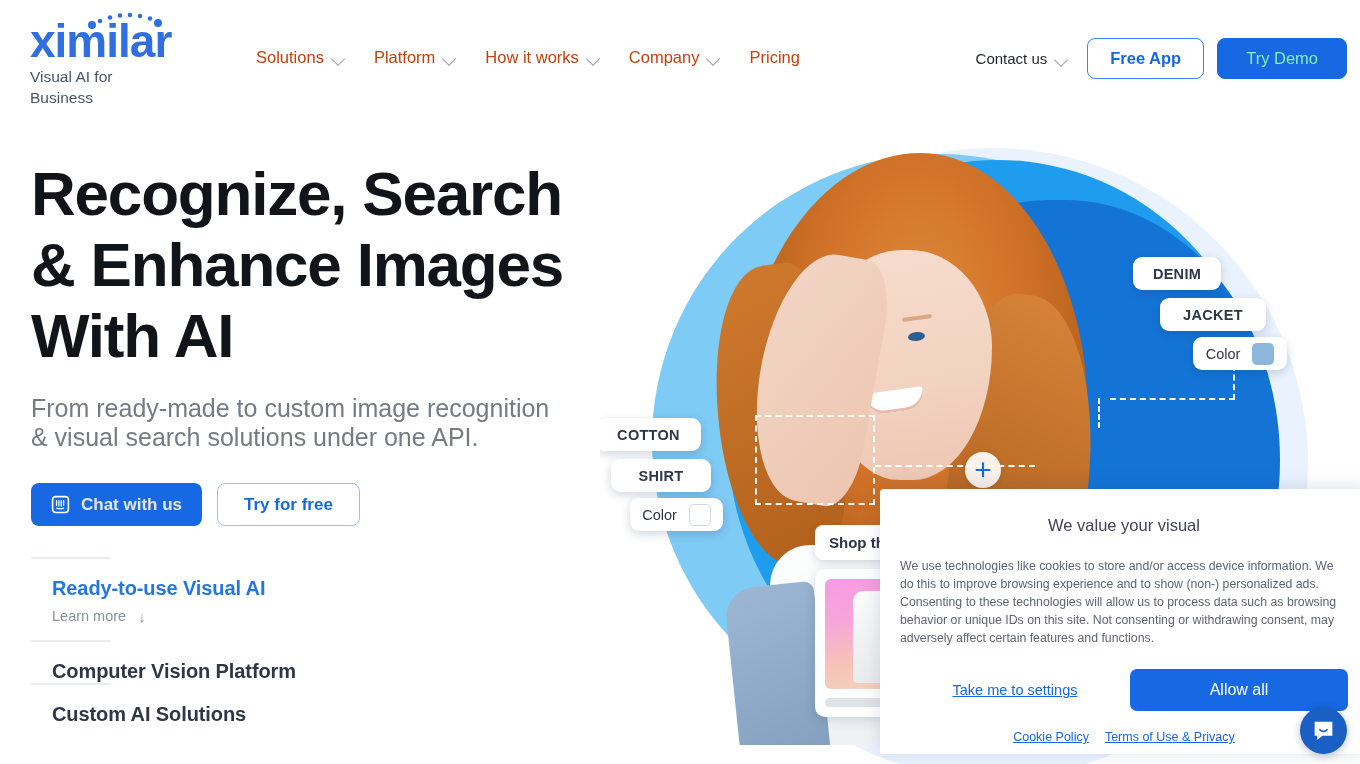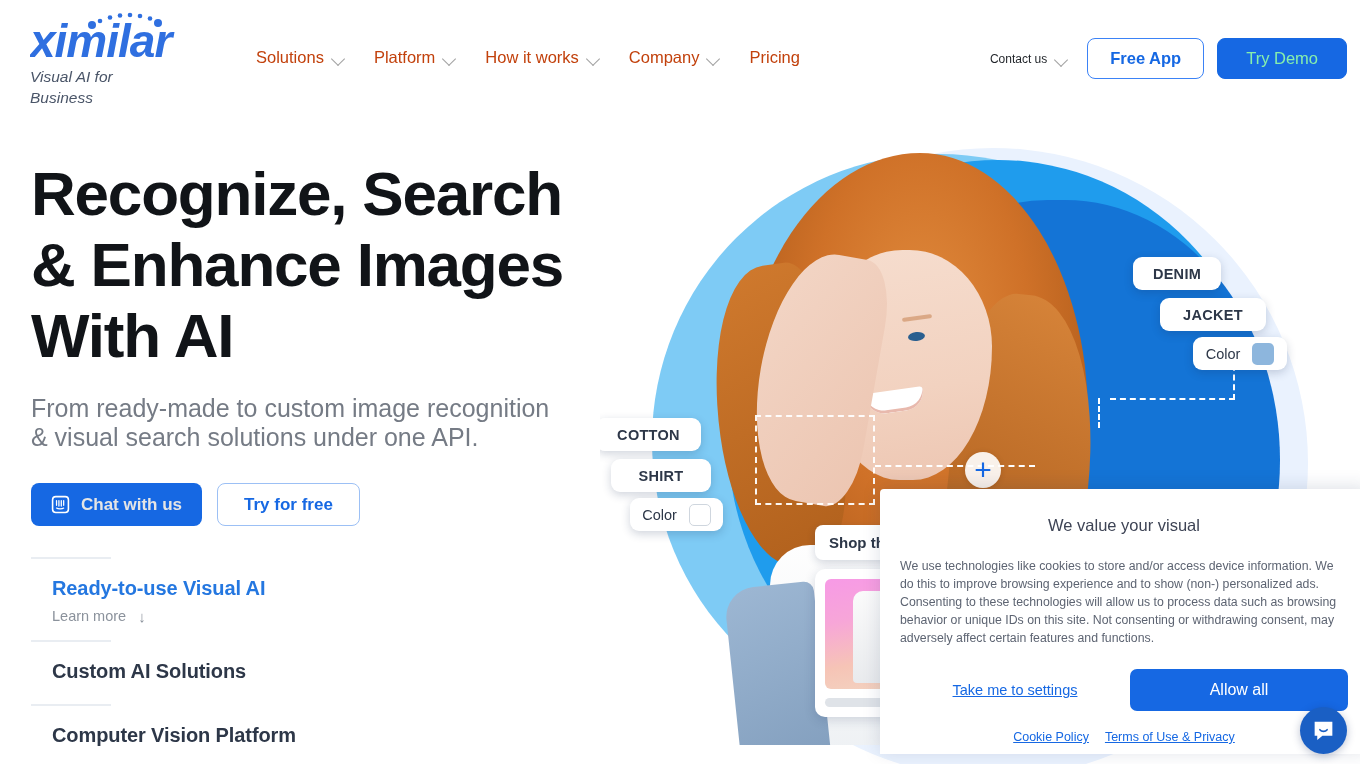--- a/index.html
+++ b/index.html
@@ -10,21 +10,21 @@
     font-family: "Liberation Sans", sans-serif;
     -webkit-font-smoothing: antialiased;
   }
   .page { position: relative; width: 1360px; height: 764px; overflow: hidden; background:#fff; }
 
   
   .header {
     position: absolute; top: 0; left: 0; width: 1360px; height: 118px;
     background: #fff; z-index: 40;
   }
-  .logo-wrap { position: absolute; left: 30px; top: 8px; width: 200px; font-style: italic; }
+  .logo-wrap { position: absolute; left: 30px; top: 8px; width: 200px; }
   .logo-svg { display:block; }
   .logo-tagline {
     font-size: 15.5px; line-height: 21px; color: #4a5568;
     font-weight: 400; margin-top: 2px; width: 120px;
   }
 
   .nav { position: absolute; left: 250px; top: 44px; display: flex; align-items: center; gap: 0; }
   .nav-item {
     display: flex; align-items: center; gap: 9px;
     font-size: 16.5px; color: #c2410c; font-weight: 400;
@@ -34,21 +34,21 @@
   .chev { display:inline-block; width: 13px; height: 8px; position: relative; opacity: .55; }
   .chev::before {
     content: ""; position: absolute; left: 0; top: 0;
     width: 9px; height: 9px; border-right: 1.6px solid #555; border-bottom: 1.6px solid #555;
     transform: rotate(45deg);
   }
 
   .nav-right { position: absolute; right: 13px; top: 38px; display: flex; align-items: center; gap: 0; }
   .contact-item {
     display: flex; align-items: center; gap: 9px;
-    font-size: 12px; color: #1f2328; padding: 0 18px 0 0; cursor: pointer; white-space: nowrap;
+    font-size: 15px; color: #1f2328; padding: 0 18px 0 0; cursor: pointer; white-space: nowrap;
   }
   .btn-outline {
     border: 1px solid #3b82f6; color: #1668e3; background: #fff;
     border-radius: 8px; font-size: 16.5px; font-weight: 700;
     padding: 0 22px; height: 41px; line-height: 39px; cursor: pointer;
     margin-right: 13px; white-space: nowrap;
   }
   .btn-solid {
     border: 1px solid #1668e3; color: #86efac; background: #1668e3;
     border-radius: 8px; font-size: 16.5px; font-weight: 400;
@@ -328,25 +328,25 @@
       <div class="acc-item">
         <div class="acc-sep"></div>
         <div class="acc-head active">Ready-to-use Visual AI</div>
         <div class="acc-learn">
           <span>Learn more</span>
           <span class="arrow-down">↓</span>
         </div>
       </div>
       <div class="acc-item">
         <div class="acc-sep"></div>
-        <div class="acc-head" style="padding-bottom:21px;">Custom AI Solutions</div>
+        <div class="acc-head">Computer Vision Platform</div>
       </div>
       <div class="acc-item">
         <div class="acc-sep"></div>
-        <div class="acc-head">Computer Vision Platform</div>
+        <div class="acc-head" style="padding-bottom:21px;">Custom AI Solutions</div>
       </div>
     </div>
   </div>
 
   <div class="hero-img">
     <div class="blob-pale"></div>
     <div class="blob-lt"></div>
     <div class="blob-mid"></div>
     <div class="blob-dark"></div>
 

